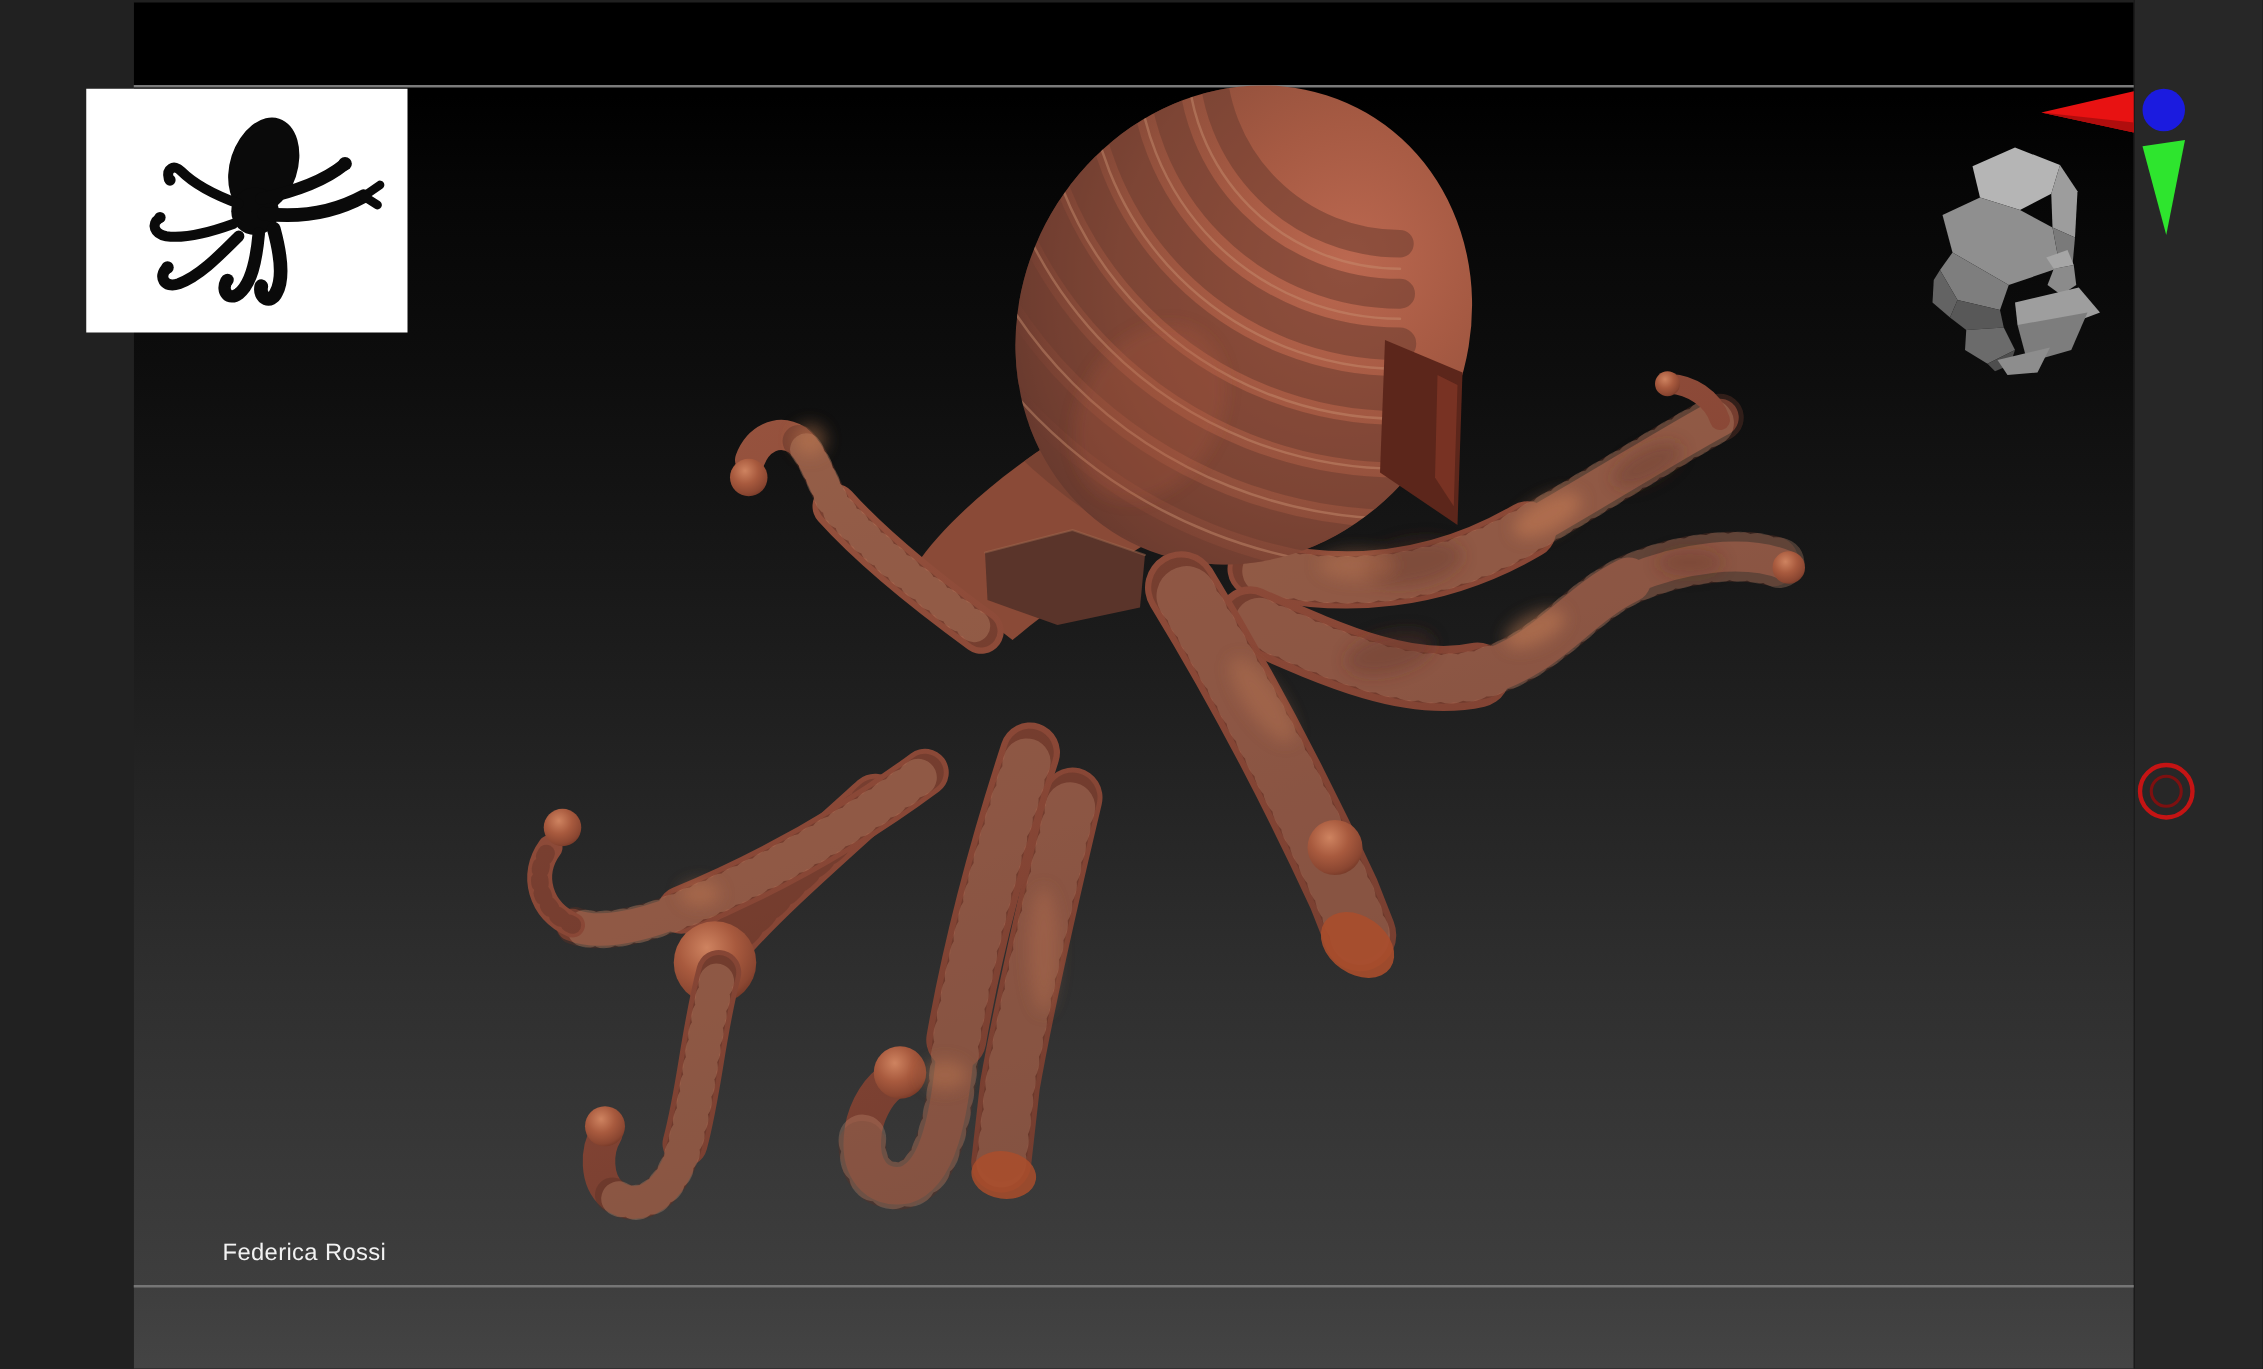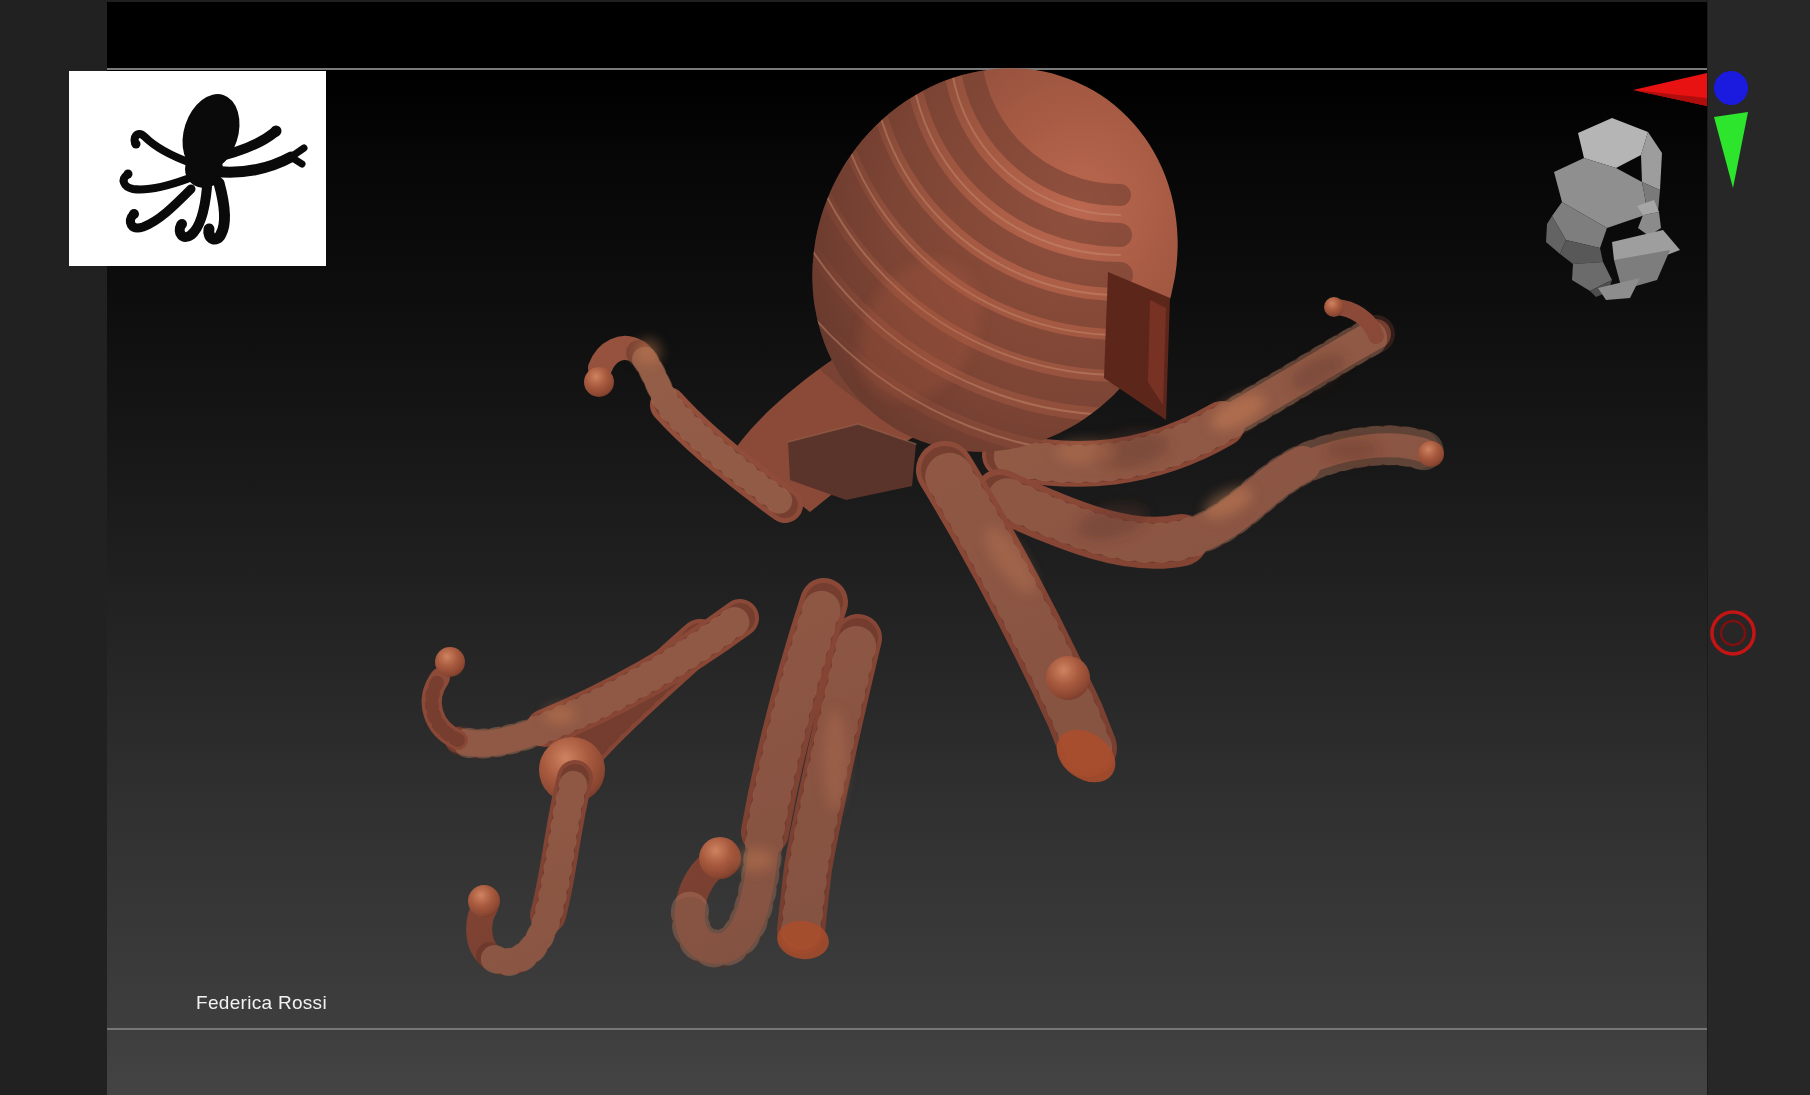--- a/index.html
+++ b/index.html
@@ -10,21 +10,21 @@
   .tray.left{left:0;width:107px;background:#212121;}
   .tray.right{left:1707px;width:103px;background:#272727;border-left:1px solid #1b1b1b;}
   .viewport{position:absolute;left:107px;top:0;width:1600px;height:1095px;
     background:linear-gradient(180deg,#000 0%,#000 7%,#060606 14%,#0e0e0e 28%,
       #181818 42%,#242424 58%,#2f2f2f 72%,#383838 85%,#3e3e3e 94%,#444 100%);}
   .divider{position:absolute;left:107px;width:1600px;height:2px;}
   .divider.top{top:68px;background:#7b7b7b;}
   .divider.bottom{top:1028px;background:#767676;}
   .alpha-thumb{position:absolute;left:69px;top:71px;width:257px;height:195px;background:#ffffff;}
   .artist-label{position:absolute;left:178px;top:992px;color:#f2f2f2;font-size:19px;
-    font-weight:500;letter-spacing:.3px;margin-left:18px;}
+    font-weight:500;letter-spacing:.3px;}
   svg.overlay{position:absolute;left:0;top:0;pointer-events:none;}
 </style>
 </head>
 <body>
 
 <div class="stage">
 
   <div class="viewport"></div>
   <div class="top-edge"></div>
   <div class="tray left"></div>

